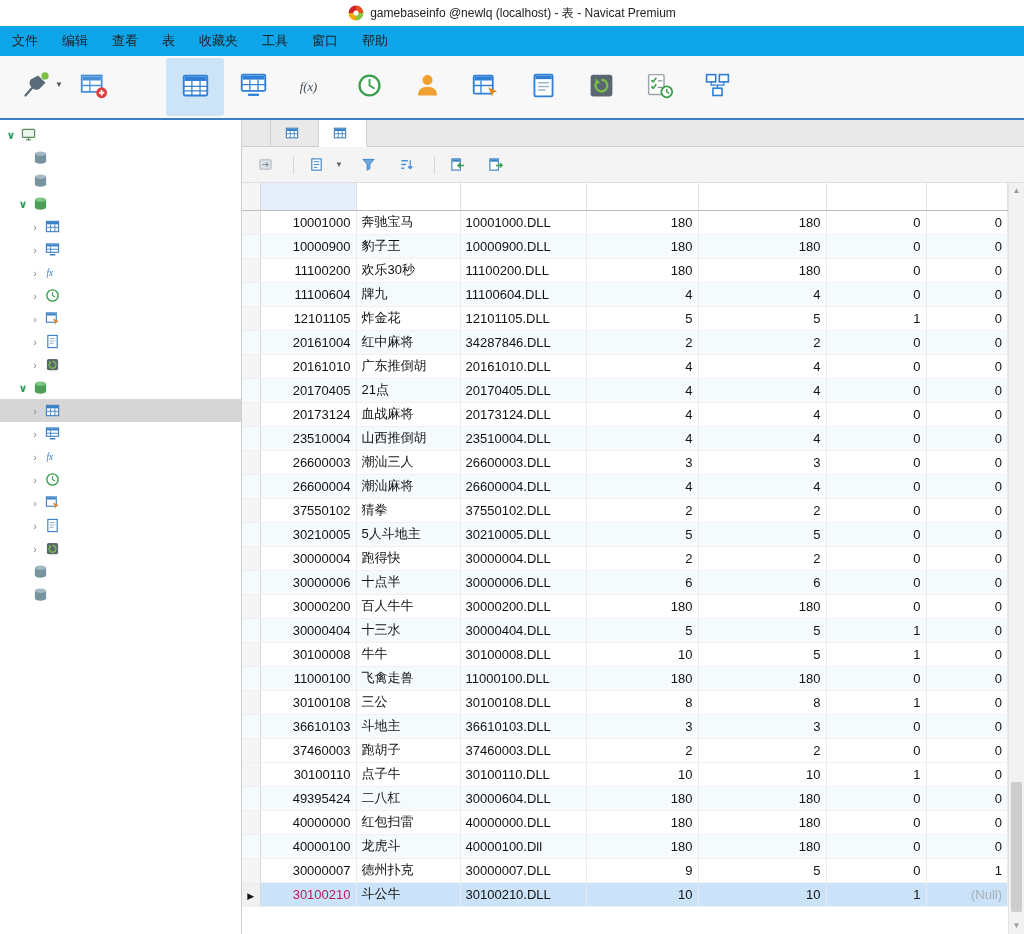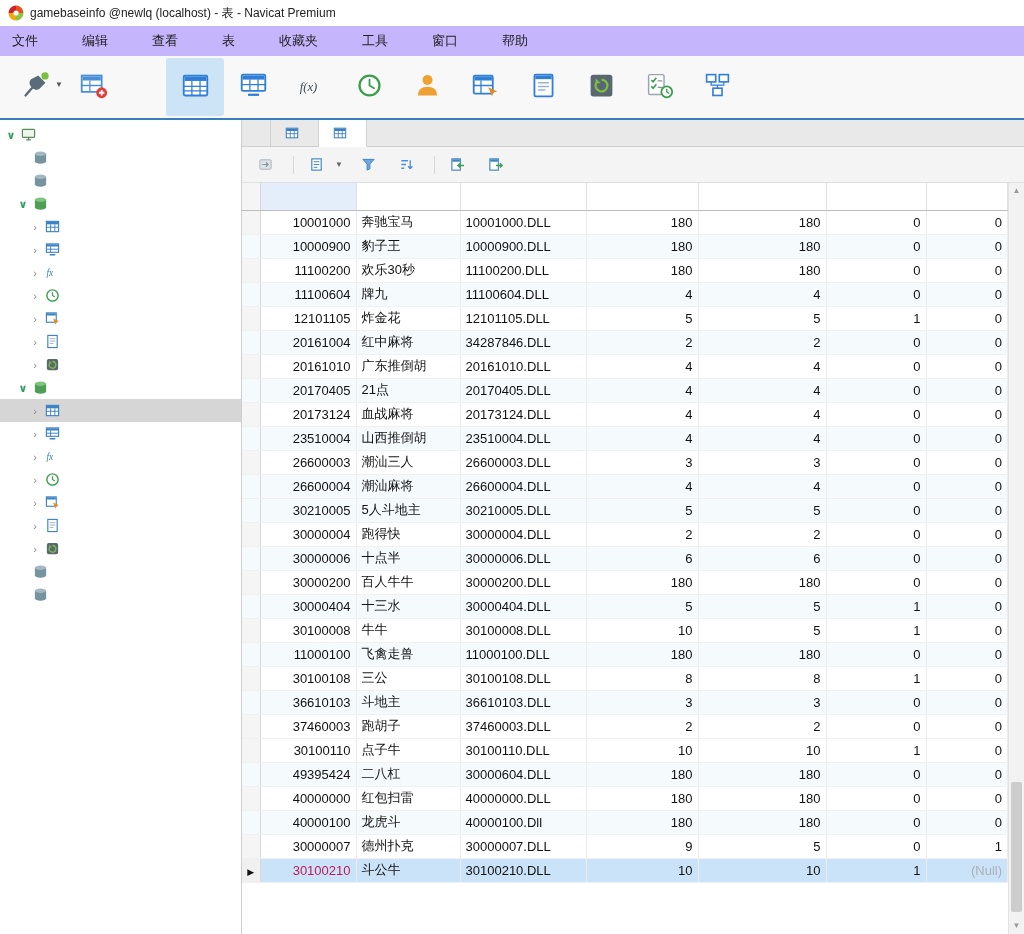--- a/index.html
+++ b/index.html
@@ -1,25 +1,25 @@
 <!DOCTYPE html>
 <html style="--selection-blue: #1362c4; --selected-row-bg: #cbe3f8; --active-toolbar-bg: #cde3f6; --alt-row-bg: #f5fafd; --accent-line: #3a7ebf; --tree-selected-bg: #d6d6d6;"><head>
 <meta charset="utf-8">
 <style>
   * { margin:0; padding:0; box-sizing:border-box; }
   html,body { width:1024px; height:934px; overflow:hidden; }
   body { font-family:"Liberation Sans","DejaVu Sans",sans-serif; font-size:13px; background:#fff; color:#222; }
   .window { width:1024px; height:934px; display:flex; flex-direction:column; background:#fff; }
 
   
-  .titlebar { flex:0 0 26px; display:flex; align-items:center; gap:6px; padding:0 8px; font-size:12px; background:#fff; }
+  .titlebar { flex:0 0 26px; display:flex; align-items:center; gap:6px; padding:0 8px; font-size:12px; background:#fff;justify-content:center; }
   .app-icon svg { width:16px; height:16px; display:block; }
 
   
-  .menubar { flex:0 0 30px; display:flex; align-items:stretch; background:#c4b5fd; font-size:13px;gap:20px; }
+  .menubar { flex:0 0 30px; display:flex; align-items:stretch; background:#0ea5e9; font-size:13px; }
   .menu-item { display:flex; align-items:center; padding:0 12px; cursor:default; }
 
   
   .toolbar { flex:0 0 64px; background:#f8f8f8; border-bottom:2px solid var(--accent-line,#3a7ebf); display:flex; align-items:center; padding:0 6px; }
   .tb-btn { position:relative; min-width:58px; height:58px; display:flex; flex-direction:column; align-items:center; justify-content:center; gap:3px; border-radius:3px; padding:0 7px; font-size:12px; color:#222; cursor:default; }
   .tb-btn.active { background:var(--active-toolbar-bg,#cde3f6); }
   .tb-btn svg { width:29px; height:29px; display:block; }
   .tb-btn.group-gap { margin-left:44px; }
   .tb-dd { position:absolute; right:1px; top:22px; font-size:8px; color:#555; }
 
@@ -676,20 +676,30 @@
                 <tr class="alt">
                   <td class="marker"></td>
                   <td class="num">26600004</td>
                   <td class="">潮汕麻将</td>
                   <td class="">26600004.DLL</td>
                   <td class="num">4</td>
                   <td class="num">4</td>
                   <td class="num">0</td>
                   <td class="num">0</td>
                 </tr>
+                <tr class="">
+                  <td class="marker"></td>
+                  <td class="num">37550102</td>
+                  <td class="">猜拳</td>
+                  <td class="">37550102.DLL</td>
+                  <td class="num">2</td>
+                  <td class="num">2</td>
+                  <td class="num">0</td>
+                  <td class="num">0</td>
+                </tr>
                 <tr class="alt">
                   <td class="marker"></td>
                   <td class="num">30210005</td>
                   <td class="">5人斗地主</td>
                   <td class="">30210005.DLL</td>
                   <td class="num">5</td>
                   <td class="num">5</td>
                   <td class="num">0</td>
                   <td class="num">0</td>
                 </tr>

